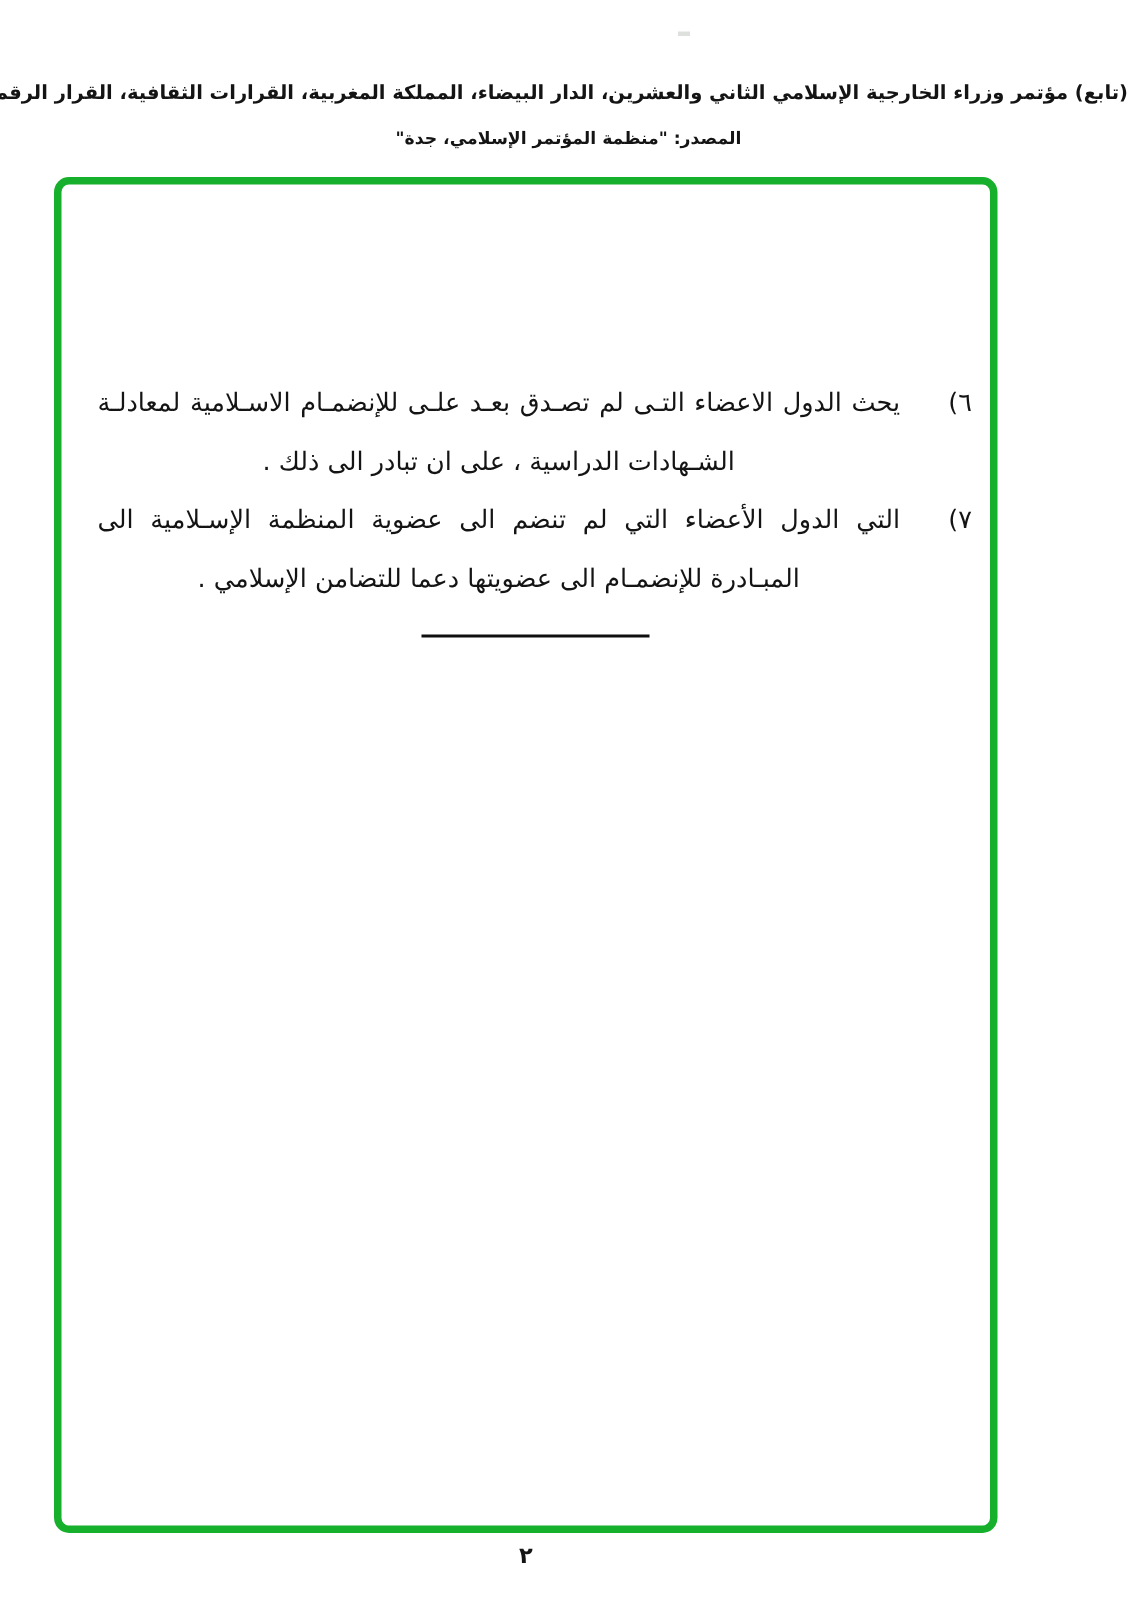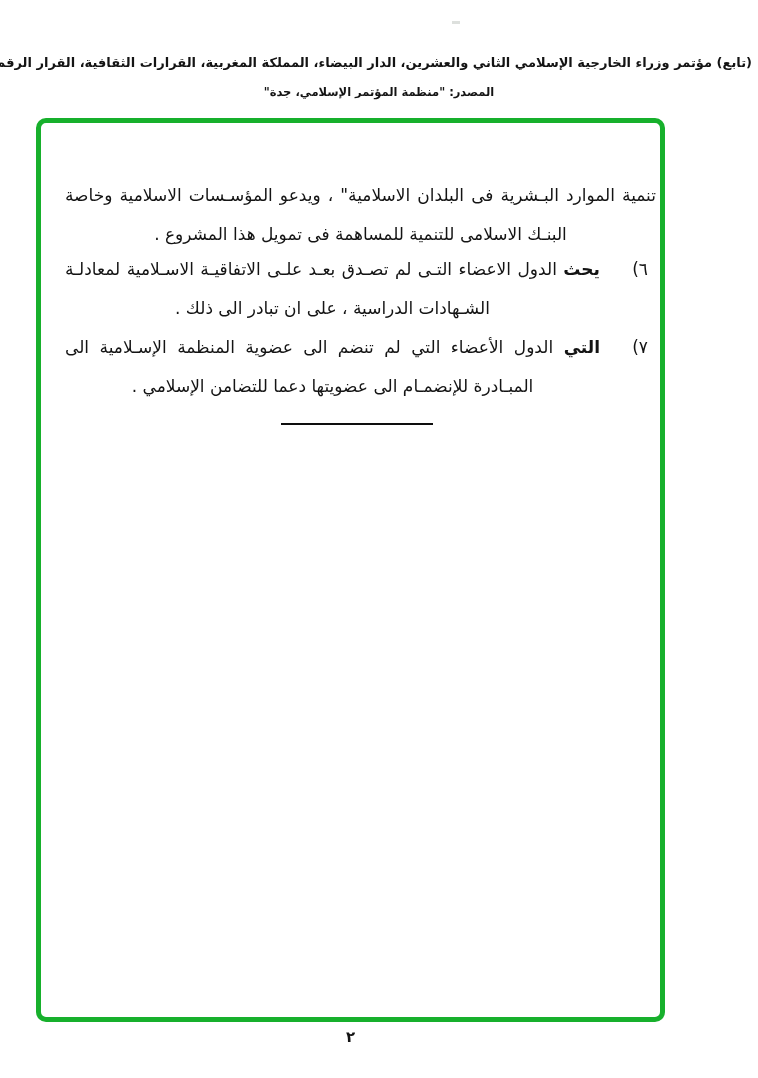--- a/index.html
+++ b/index.html
@@ -71,21 +71,21 @@
     flex: 0 0 48px;
     text-align: right;
     font-size: 17px;
     line-height: 39px;
   }
   .item .item-text {
     flex: 1 1 auto;
     text-align: justify;
     text-align-last: center;
   }
-  .item .kw { font-weight: bold; }
+  .item .kw { font-weight: normal; }
 
   .divider {
     position: absolute;
     top: 423px; left: 281px;
     width: 152px; height: 2px;
     background: #0e0e0e;
   }
 
   .page-number {
     position: absolute;
@@ -102,25 +102,24 @@
 <div class="page" style="color: rgb(20, 20, 20);">
 
   <div class="scan-artifact"></div>
 
   <div class="header-line1 rtl">(تابع) مؤتمر وزراء الخارجية الإسلامي الثاني والعشرين، الدار البيضاء، المملكة المغربية، القرارات الثقافية، القرار الرقم٢٢/٣٢-ث</div>
 
   <div class="header-line2 rtl">المصدر: "منظمة المؤتمر الإسلامي، جدة"</div>
 
   <div class="green-frame" style="border-color: rgb(23, 176, 44);"></div>
 
-  <div class="intro-para body-text rtl">تنمية الموارد البـشرية فى البلدان الاسلامية" ، ويدعو المؤسـسات الاسلامية وخاصة البنـك الاسلامى للتنمية للمساهمة فى تمويل هذا المشروع .</div>
 
   <div class="item item-6 rtl body-text">
     <div class="marker">٦)</div>
-    <div class="item-text"><span class="kw">يحث</span><span> الدول الاعضاء التـى لم تصـدق بعـد علـى الاتفاقيـة الاسـلامية لمعادلـة الشـهادات الدراسية ، على ان تبادر الى ذلك .</span></div>
+    <div class="item-text"><span class="kw">يحث</span><span> الدول الاعضاء التـى لم تصـدق بعـد علـى للإنضمـام الاسـلامية لمعادلـة الشـهادات الدراسية ، على ان تبادر الى ذلك .</span></div>
   </div>
 
   <div class="item item-7 rtl body-text">
     <div class="marker">٧)</div>
     <div class="item-text"><span class="kw">التي</span><span> الدول الأعضاء التي لم تنضم الى عضوية المنظمة الإسـلامية الى المبـادرة للإنضمـام الى عضويتها دعما للتضامن الإسلامي .</span></div>
   </div>
 
   <div class="divider"></div>
 
   <div class="page-number">٢</div>

